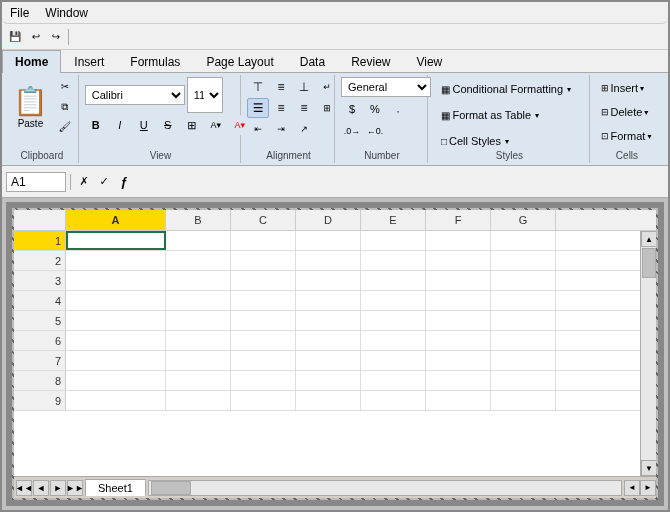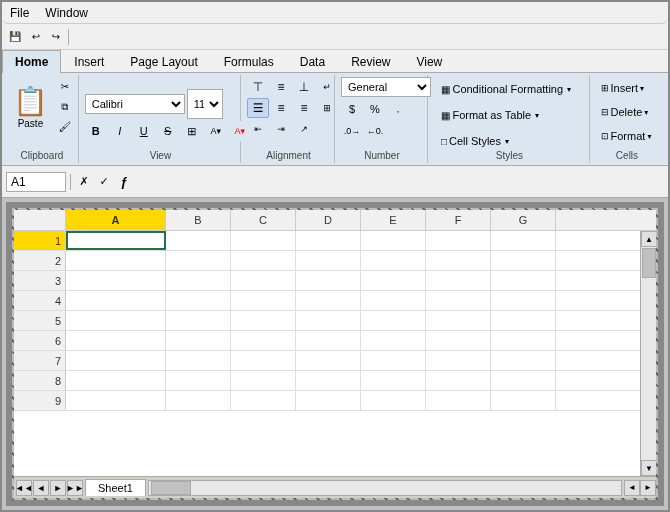--- a/index.html
+++ b/index.html
@@ -29,24 +29,24 @@
     .ribbon-group-label { font-size: 10px; text-align: center; color: #444; position: absolute; bottom: 2px; left: 0; right: 0; }
     .ribbon-group-content { display: flex; align-items: flex-start; flex: 1; padding-bottom: 16px; }
     
     
     .clipboard-group .ribbon-group-content { flex-direction: row; gap: 2px; }
     .paste-btn { display: flex; flex-direction: column; align-items: center; justify-content: center; width: 44px; height: 60px; cursor: pointer; border: 1px solid transparent; border-radius: 2px; padding: 2px; }
     .small-btns { display: flex; flex-direction: column; gap: 1px; }
     .small-btn { width: 24px; height: 19px; border: 1px solid transparent; border-radius: 2px; cursor: pointer; display: flex; align-items: center; justify-content: center; font-size: 10px; }
     
     
-    .font-group .ribbon-group-content { flex-direction: column; gap: 1px; margin-top: 12px; }
+    .font-group .ribbon-group-content { flex-direction: column; gap: 1px; }
     .font-row { display: flex; align-items: center; gap: 2px; }
     .font-select { height: 20px; font-size: 11px; border: 1px solid #aaa; background: white; padding: 0 2px; width: 100px; }
-    .size-select { height: 30px; font-size: 11px; border: 1px solid #aaa; background: white; padding: 0 2px; width: 36px; }
+    .size-select { height: 36px; font-size: 11px; border: 1px solid #aaa; background: white; padding: 0 2px; width: 36px; }
     .font-btn { width: 22px; height: 20px; border: 1px solid transparent; border-radius: 2px; cursor: pointer; display: flex; align-items: center; justify-content: center; font-size: 11px; background: #dce6f1; }
     .font-btn.bold { font-weight: bold; }
     .font-btn.italic { font-style: italic; }
     .font-btn.underline { text-decoration: underline; }
     
     
     .align-group .ribbon-group-content { flex-direction: column; gap: 1px; }
     .align-btn { width: 22px; height: 20px; border: 1px solid transparent; border-radius: 2px; cursor: pointer; display: flex; align-items: center; justify-content: center; font-size: 12px; }
     .align-btn.active { background: #c8d8f0; border-color: #88aacc; }
     
@@ -110,22 +110,22 @@
     <div class="qa-btn">↩</div>
     <div class="qa-btn">↪</div>
     <div class="qa-separator"></div>
   </div>
 
   <div class="ribbon">
 
     <div class="ribbon-tabs">
       <div class="ribbon-tab active">Home</div>
       <div class="ribbon-tab">Insert</div>
+      <div class="ribbon-tab">Formulas</div>
       <div class="ribbon-tab">Page Layout</div>
-      <div class="ribbon-tab">Formulas</div>
       <div class="ribbon-tab">Data</div>
       <div class="ribbon-tab">Review</div>
       <div class="ribbon-tab">View</div>
     </div>
 
     <div class="ribbon-content">
 
       <div class="ribbon-group clipboard-group">
         <div class="ribbon-group-content">
           <div class="paste-btn">

